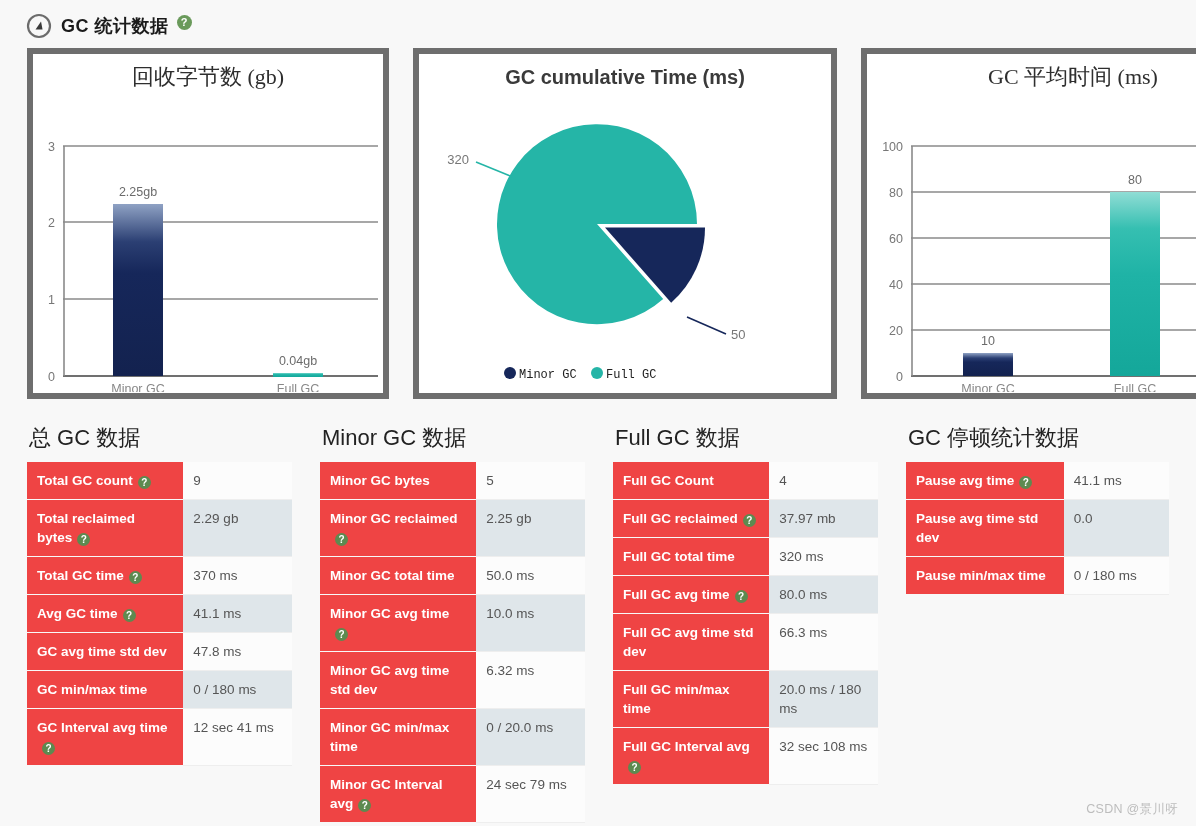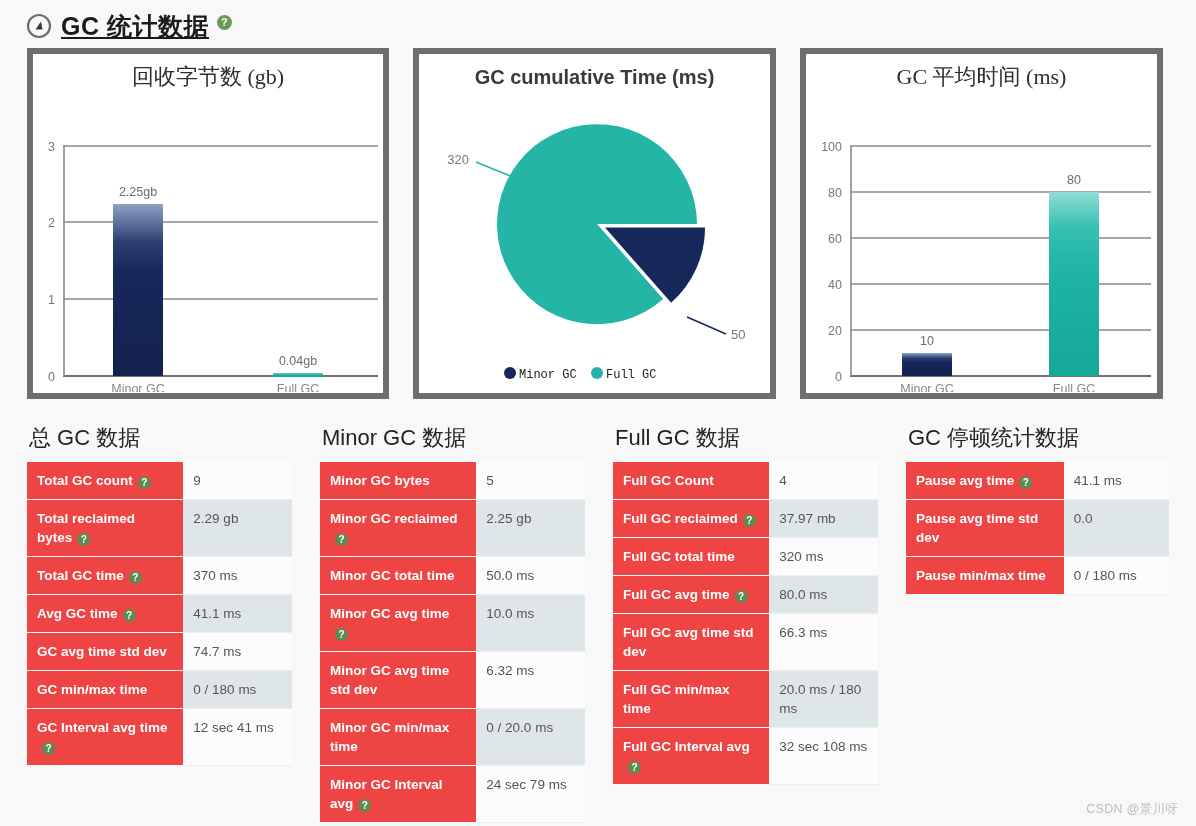--- a/index.html
+++ b/index.html
@@ -14,22 +14,22 @@
   }
 
   
   .page-header {
     display:flex; align-items:center;
     padding:12px 0 8px 26px;
     height:48px;
   }
   .hdr-icon { width:26px; height:26px; flex:none; margin-right:9px; }
   .page-title {
-    font-size:25px; font-weight:bold; color:#1b1b1b;
-    letter-spacing:.5px; line-height:30px;text-decoration:underline;
+    font-size:18px; font-weight:bold; color:#1b1b1b;
+    letter-spacing:.5px; line-height:30px;
   }
   .help-badge {
     display:inline-block; width:15px; height:15px; border-radius:50%;
     background:#6a9a5b; color:#fff; font-size:11px; font-weight:bold;
     text-align:center; line-height:15px; margin-left:8px;
     vertical-align:middle; font-family:"Liberation Sans", sans-serif;
     position:relative; top:-4px;
   }
   .help-badge.sm {
     width:13px; height:13px; line-height:13px; font-size:10px;
@@ -40,21 +40,21 @@
   .charts-row {
     display:flex; gap:24px; padding:0 27px;
   }
   .chart-panel {
     background:#ffffff;
     border:6px solid #6e6e6e;
     width:362px; height:351px;
     position:relative;
     flex:none;
   }
-  .chart-panel.wide { width:363px; }
+  .chart-panel.wide { width:424px; }
   .chart-title {
     text-align:center; font-size:20px; font-weight:bold;
     color:#3a3a3a; padding-top:10px; line-height:26px;
   }
   .chart-title.serif { font-family:"Liberation Serif", serif; font-weight:normal; font-size:22px; color:#2e2e2e;}
   .plot { position:absolute; left:0; right:0; top:46px; bottom:0; }
   .plot svg { display:block; }
 
   
   .tables-row {
@@ -214,21 +214,21 @@
           <tr>
             <td class="k"><span>Total GC time</span><span class="help-badge sm">?</span></td>
             <td class="v">370 ms</td>
           </tr>
           <tr>
             <td class="k"><span>Avg GC time</span><span class="help-badge sm">?</span></td>
             <td class="v">41.1 ms</td>
           </tr>
           <tr>
             <td class="k"><span>GC avg time std dev</span></td>
-            <td class="v">74.7 ms</td>
+            <td class="v">47.8 ms</td>
           </tr>
           <tr>
             <td class="k"><span>GC min/max time</span></td>
             <td class="v">0 / 180 ms</td>
           </tr>
           <tr>
             <td class="k"><span>GC Interval avg time</span><span class="help-badge sm">?</span></td>
             <td class="v">12 sec 41 ms</td>
           </tr>
         </tbody>

